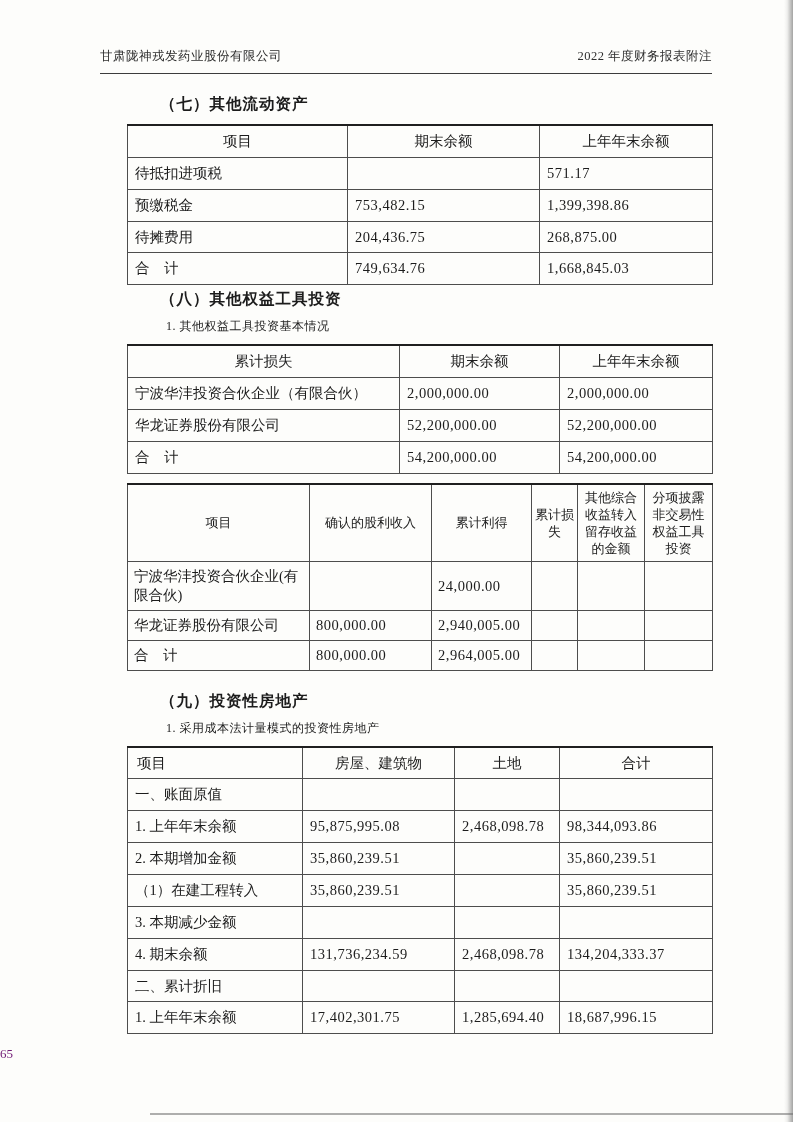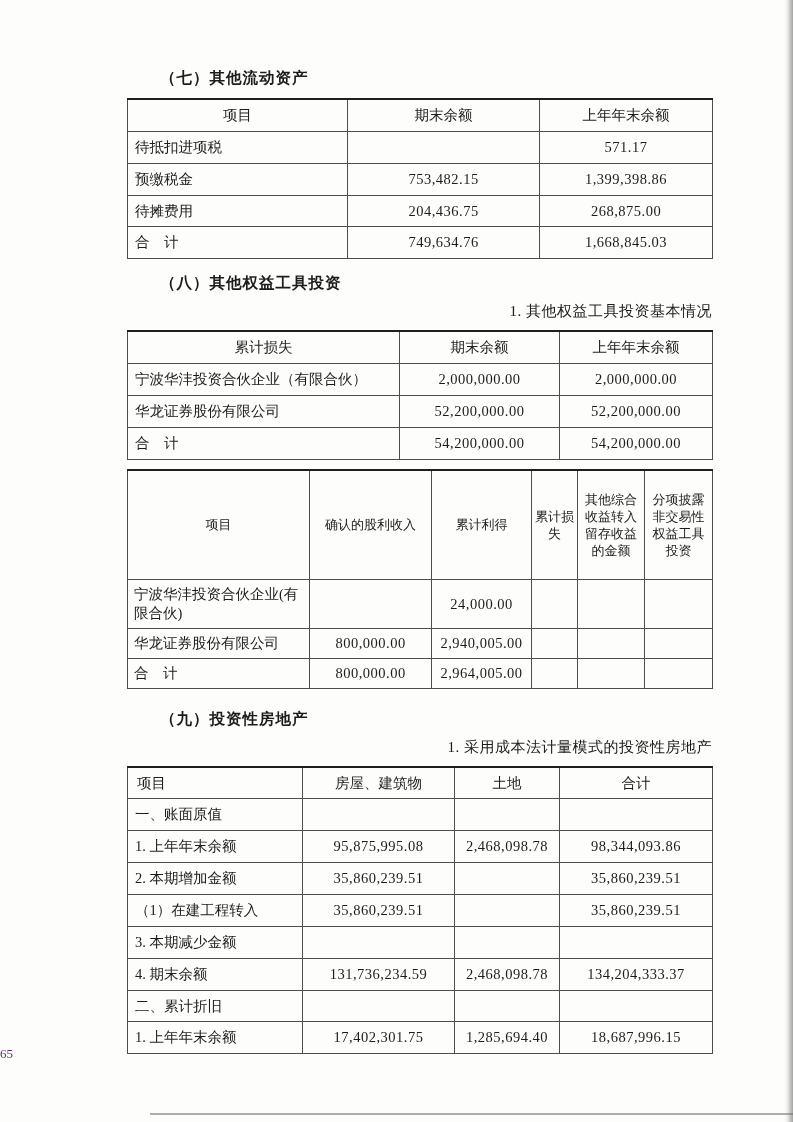--- a/index.html
+++ b/index.html
@@ -11,38 +11,38 @@
   }
   .content { padding:48px 81px 0 100px; }
 
   .doc-header {
     display:flex; justify-content:space-between; align-items:flex-end;
     font-size:12.5px; color:#2e2e2e; padding-bottom:8px;
     border-bottom:1.5px solid #3c3c3c; letter-spacing:0.5px;
   }
 
   .sec-title { font-size:15.5px; font-weight:bold; margin:20px 0 0 60px; letter-spacing:1px; }
-  .sub-title { font-size:15px; margin:8px 0 0 66px; letter-spacing:0.5px;text-align:right; }
-  .mt-lg { margin-top:14px; }
+  .sub-title { font-size:12px; margin:8px 0 0 66px; letter-spacing:0.5px; }
+  .mt-lg { margin-top:4px; }
 
   table.t {
     border-collapse:collapse; table-layout:fixed;
     width:585px; margin:9px 0 0 27px; font-size:14.5px;
   }
   table.t, table.t th, table.t td { border:1px solid #4d4d4d; }
   table.t { border-top:2.5px solid #1f1f1f; }
   table.t th, table.t td {
     padding:6px 7px; font-weight:normal; vertical-align:middle;
     overflow:hidden; word-break:break-all; line-height:1.3;
   }
   table.t th { text-align:center; }
   td.label { text-align:left; padding-left:9px; }
-  td.num { text-align:center; padding-right:6px; letter-spacing:0.5px; }
+  td.num { text-align:left; padding-right:6px; letter-spacing:0.5px; }
   td.center { text-align:left; }
-  table.t3 th { font-size:13px; padding:20px 3px; line-height:1.32; }
+  table.t3 th { font-size:13px; padding:4px 3px; line-height:1.32; }
   table.t3 td { padding:5px 6px; }
 
   .page-number {
     position:absolute; left:0; right:0; top:1046px;
     text-align:left; font-size:13px; color:#701a75;
   }
 
   
   .edge-right {
     position:absolute; top:0; right:0; width:9px; height:100%;
@@ -52,20 +52,24 @@
     position:absolute; left:150px; right:0; bottom:7px; height:2px;
     background:rgba(110,110,110,0.55);
   }
 </style>
 </head>
 <body>
 
 <div class="page">
   <div class="content">
 
+    <div class="doc-header">
+      <span>甘肃陇神戎发药业股份有限公司</span>
+      <span>2022 年度财务报表附注</span>
+    </div>
 
     <div class="sec-title">（七）其他流动资产</div>
     <table class="t">
       <colgroup>
           <col style="width:220px">
           <col style="width:192px">
           <col style="width:173px">
         </colgroup>
       <thead>
         <tr>

